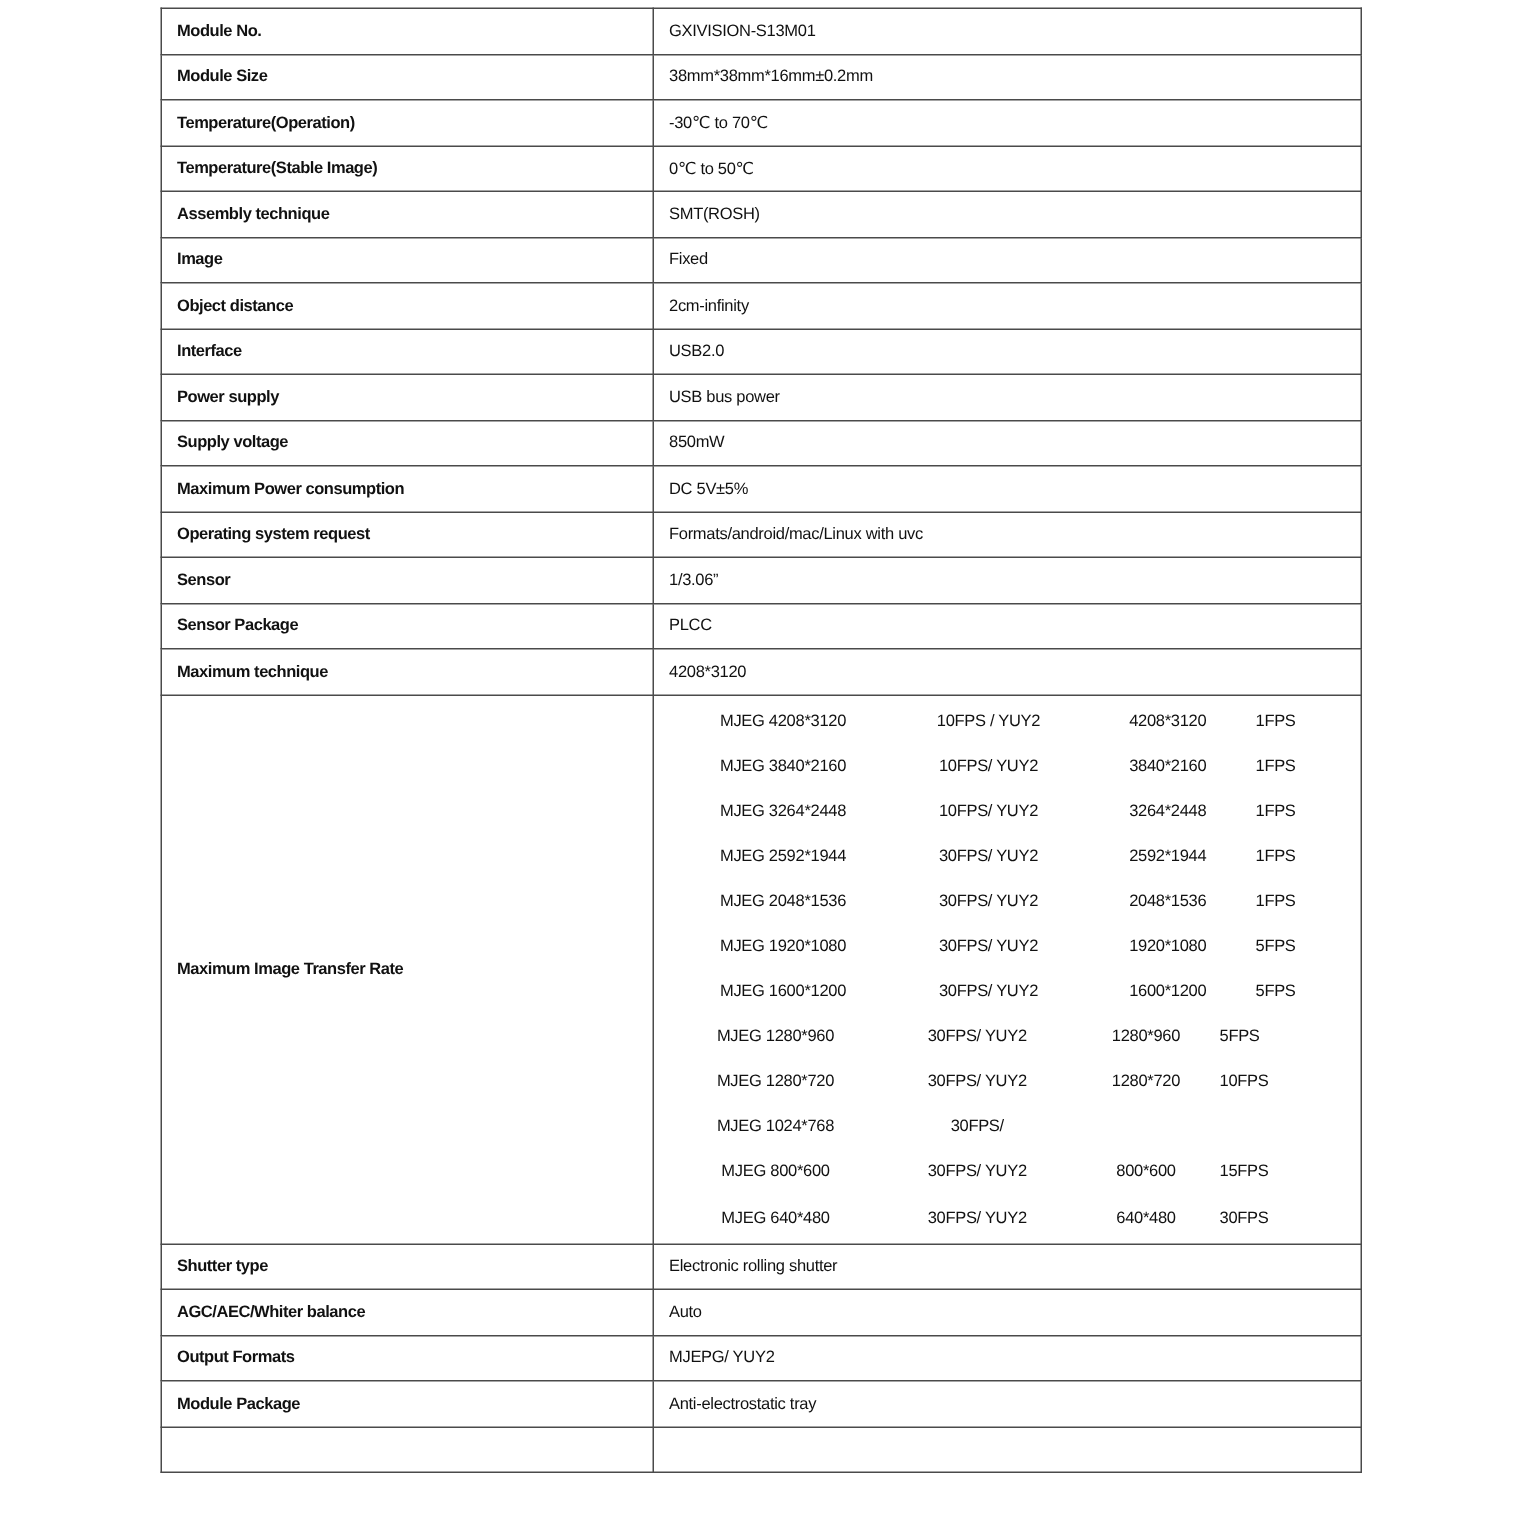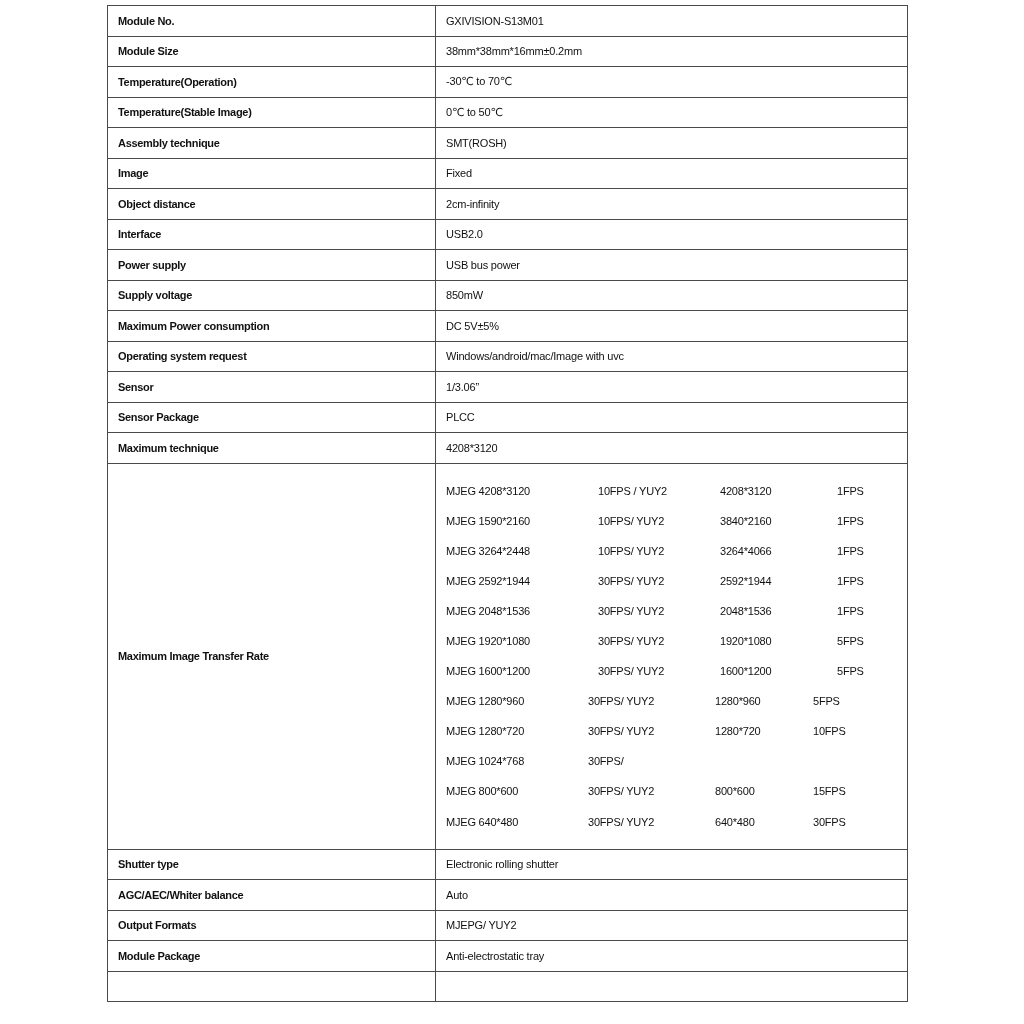--- a/index.html
+++ b/index.html
@@ -61,53 +61,53 @@
       <tr>
         <td class="k">Supply voltage</td>
         <td class="v">850mW</td>
       </tr>
       <tr>
         <td class="k">Maximum Power consumption</td>
         <td class="v">DC 5V±5%</td>
       </tr>
       <tr>
         <td class="k">Operating system request</td>
-        <td class="v">Windows/android/mac/Image with uvc</td>
+        <td class="v">Formats/android/mac/Linux with uvc</td>
       </tr>
       <tr>
         <td class="k">Sensor</td>
         <td class="v">1/3.06”</td>
       </tr>
       <tr>
         <td class="k">Sensor Package</td>
         <td class="v">PLCC</td>
       </tr>
       <tr>
         <td class="k">Maximum technique</td>
         <td class="v">4208*3120</td>
       </tr>
       <tr>
         <td class="k kt">Maximum Image Transfer Rate</td>
-        <td class="v" style="padding: 12px 10px;">
+        <td class="v" style="padding: 2px 10px; text-align: center;">
           <div class="rate-line">
             <span class="c1">MJEG 4208*3120</span>
             <span class="c2">10FPS / YUY2</span>
             <span class="c3">4208*3120</span>
             <span>1FPS</span>
           </div>
           <div class="rate-line">
-            <span class="c1">MJEG 1590*2160</span>
+            <span class="c1">MJEG 3840*2160</span>
             <span class="c2">10FPS/ YUY2</span>
             <span class="c3">3840*2160</span>
             <span>1FPS</span>
           </div>
           <div class="rate-line">
             <span class="c1">MJEG 3264*2448</span>
             <span class="c2">10FPS/ YUY2</span>
-            <span class="c3">3264*4066</span>
+            <span class="c3">3264*2448</span>
             <span>1FPS</span>
           </div>
           <div class="rate-line">
             <span class="c1">MJEG 2592*1944</span>
             <span class="c2">30FPS/ YUY2</span>
             <span class="c3">2592*1944</span>
             <span>1FPS</span>
           </div>
           <div class="rate-line">
             <span class="c1">MJEG 2048*1536</span>

